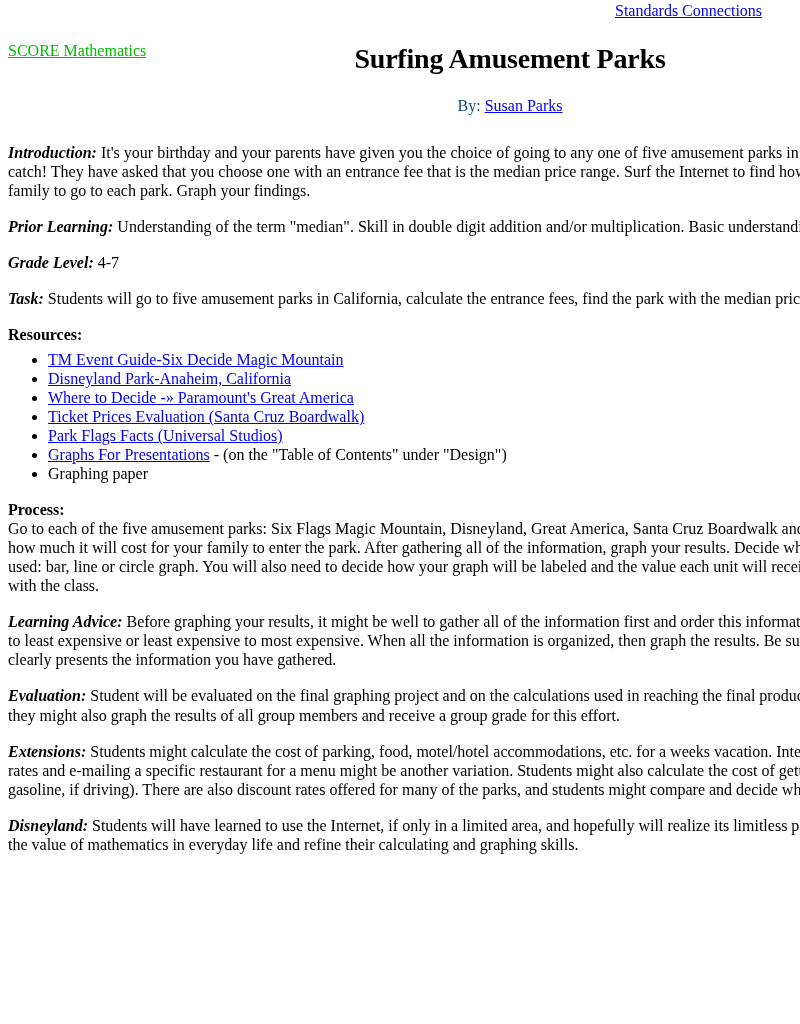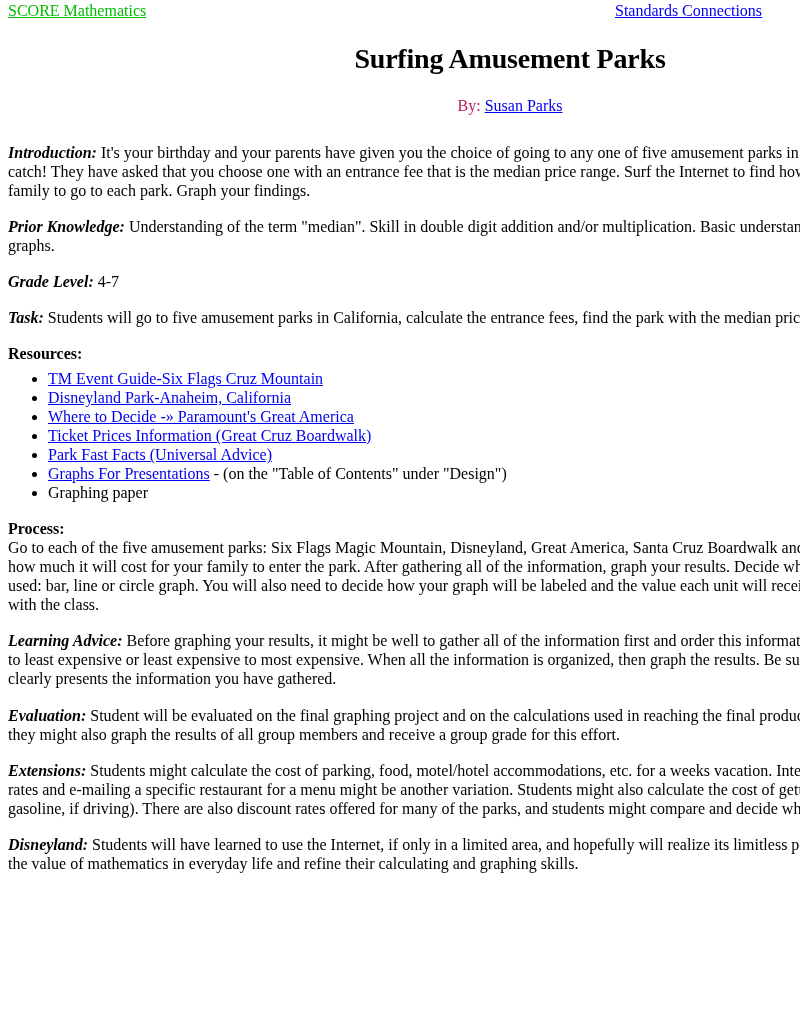--- a/index.html
+++ b/index.html
@@ -43,37 +43,38 @@
     text-align: center;
   }
   a {
     text-decoration: underline;
   }
   a.blue-link {
     color: #0000ee;
   }
   a.green-link {
     color: #00bb00;
+    margin-top: 40px;
   }
   h1.doc-title {
     text-align: center;
     font-size: 28px;
     font-weight: bold;
     margin: 22px 0 0 0;
     padding: 0;
     line-height: 1.1;
     letter-spacing: -0.2px;
   }
   .byline {
     text-align: center;
     margin: 22px 0 0 0;
     font-size: 16px;
   }
   .byline .by-label {
-    color: #be185d;
+    color: #0c4a6e;
   }
   p.section {
     margin: 17px 0 0 0;
     padding: 0;
     line-height: 1.19;
   }
   p.section .label {
     font-weight: bold;
     font-style: italic;
   }
@@ -119,38 +120,38 @@
 
   <div class="byline">
     <span class="by-label">By: </span><a class="blue-link" href="#">Susan Parks</a>
   </div>
 
   <p class="section first">
     <span class="label">Introduction:</span><span> It's your birthday and your parents have given you the choice of going to any one of five amusement parks in California. There is just one catch! They have asked that you choose one with an entrance fee that is the median price range. Surf the Internet to find how much it will cost for your family to go to each park. Graph your findings.</span>
   </p>
 
   <p class="section">
-    <span class="label">Prior Knowledge:</span><span> Understanding of the term "median". Skill in double digit addition and/or multiplication. Basic understanding of bar, line and circle graphs.</span>
+    <span class="label">Prior Learning:</span><span> Understanding of the term "median". Skill in double digit addition and/or multiplication. Basic understanding of bar, line and circle graphs.</span>
   </p>
 
   <p class="section">
     <span class="label">Grade Level:</span><span> 4-7</span>
   </p>
 
   <p class="section">
     <span class="label">Task:</span><span> Students will go to five amusement parks in California, calculate the entrance fees, find the park with the median price and graph the results.</span>
   </p>
 
   <p class="block-heading">Resources:</p>
   <ul class="resources" id="resources-list">
-      <li><a class="blue-link" href="#">TM Event Guide-Six Flags Cruz Mountain</a></li>
+      <li><a class="blue-link" href="#">TM Event Guide-Six Decide Magic Mountain</a></li>
       <li><a class="blue-link" href="#">Disneyland Park-Anaheim, California</a></li>
       <li><a class="blue-link" href="#">Where to Decide -» Paramount's Great America</a></li>
-      <li><a class="blue-link" href="#">Ticket Prices Information (Great Cruz Boardwalk)</a></li>
-      <li><a class="blue-link" href="#">Park Fast Facts (Universal Advice)</a></li>
+      <li><a class="blue-link" href="#">Ticket Prices Evaluation (Santa Cruz Boardwalk)</a></li>
+      <li><a class="blue-link" href="#">Park Flags Facts (Universal Studios)</a></li>
       <li><a class="blue-link" href="#">Graphs For Presentations</a><span class="trailing-note"> - (on the "Table of Contents" under "Design")</span></li>
       <li><span>Graphing paper</span></li>
     </ul>
 
   <p class="block-heading">Process:</p>
   <p class="block-body">Go to each of the five amusement parks: Six Flags Magic Mountain, Disneyland, Great America, Santa Cruz Boardwalk and Universal Studios. Compute how much it will cost for your family to enter the park. After gathering all of the information, graph your results. Decide which graphing process will be used: bar, line or circle graph. You will also need to decide how your graph will be labeled and the value each unit will receive. Your results will be shared with the class.</p>
 
   <p class="section">
     <span class="label">Learning Advice:</span><span> Before graphing your results, it might be well to gather all of the information first and order this information either from most expensive to least expensive or least expensive to most expensive. When all the information is organized, then graph the results. Be sure the type of graph you choose clearly presents the information you have gathered.</span>
   </p>

